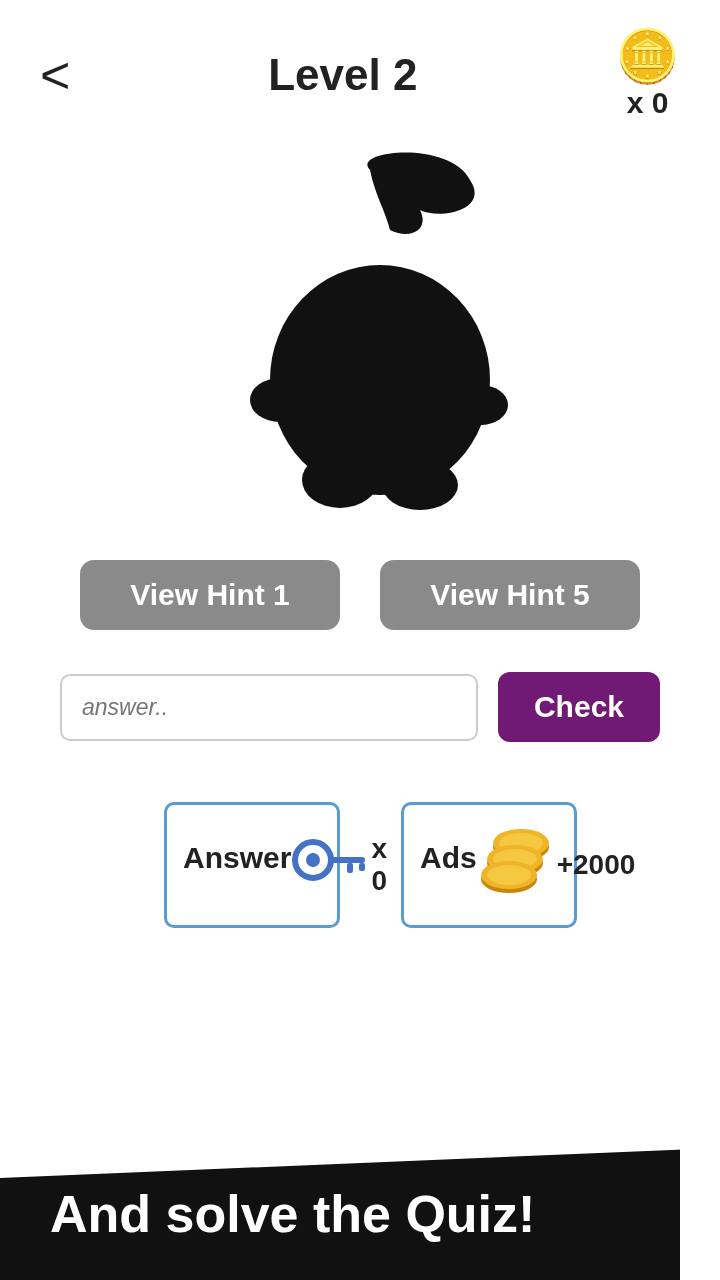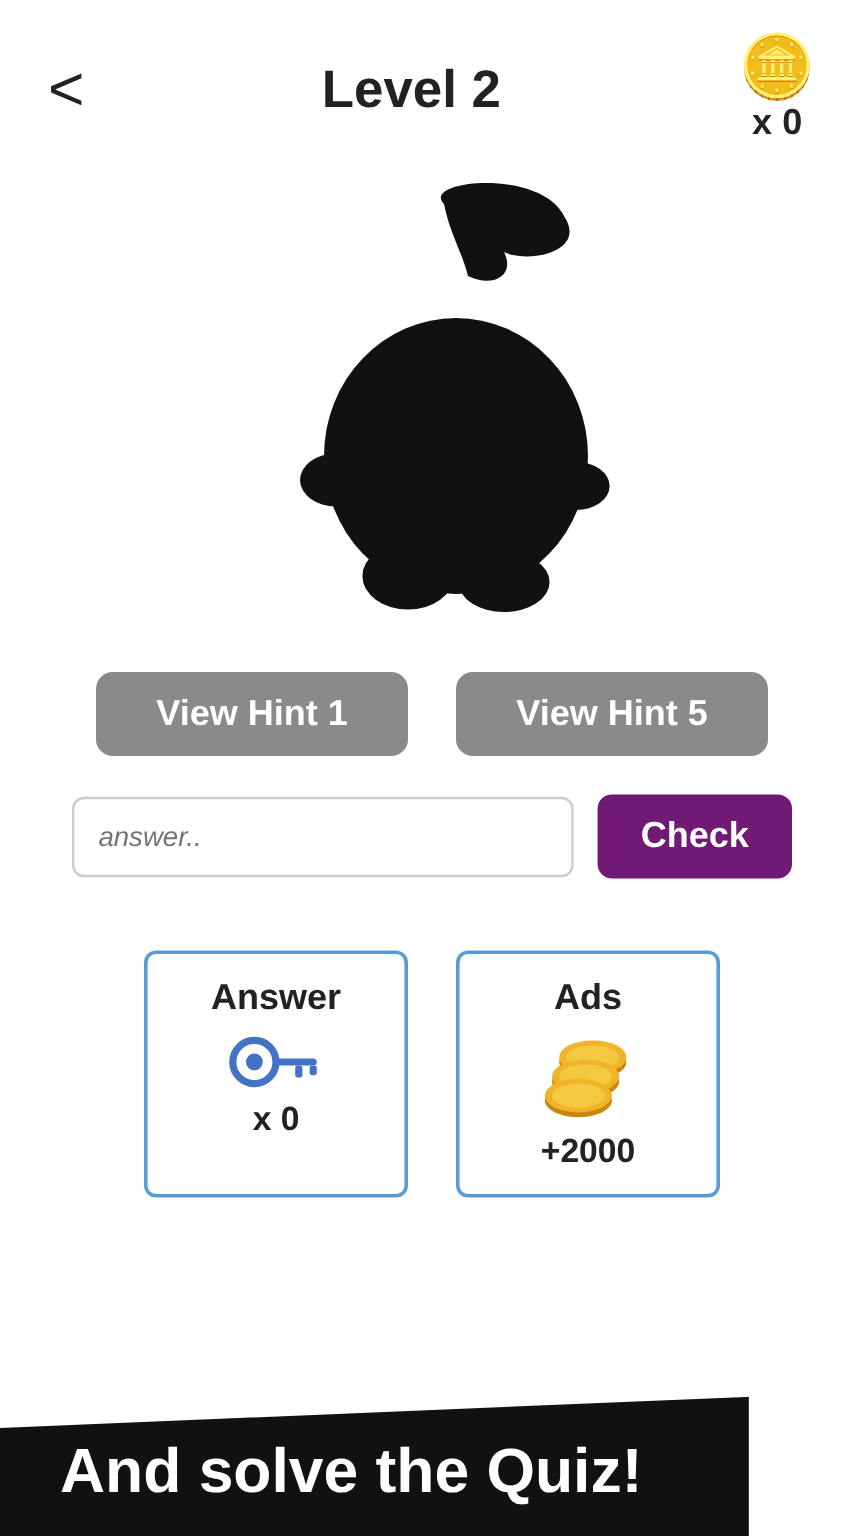--- a/index.html
+++ b/index.html
@@ -67,21 +67,21 @@
       width: 340px;
       height: 380px;
     }
 
     
     .hint-row {
       display: flex;
       justify-content: center;
       gap: 40px;
       padding: 0 60px;
-      margin-bottom: 32px;
+      margin-bottom: 42px;
     }
 
     .hint-btn {
       background: #8a8a8a;
       color: #fff;
       border: none;
       border-radius: 14px;
       font-size: 30px;
       font-weight: bold;
       padding: 18px 36px;
@@ -127,27 +127,28 @@
     .powerup-row {
       display: flex;
       justify-content: center;
       gap: 40px;
       padding: 20px 60px 30px 60px;
     }
 
     .powerup-card {
       border: 3px solid #5b9bd5;
       border-radius: 10px;
-      width: 220px;
-      display: flex;
-      flex-direction: column;
+      width: 176px;
+      display: flex;
+      flex-direction: row;
       align-items: center;
       padding: 20px 16px 20px 16px;
       cursor: pointer;
       background: #fff;
+      margin-left: 21px;
     }
 
     .powerup-label {
       font-size: 30px;
       font-weight: bold;
       color: #222;
       margin-bottom: 14px;
     }
 
     .powerup-icon-area {
@@ -168,23 +169,23 @@
     .key-svg {
       width: 80px;
       height: 44px;
     }
 
     
     .bottom-banner {
       position: absolute;
       bottom: 0;
       left: 0;
-      width: 624px;
+      width: 680px;
       background: #111;
-      padding: 36px 40px 24px 50px;
+      padding: 36px 40px 36px 50px;
       
       clip-path: polygon(0 30px, 720px 0, 720px 100%, 0 100%);
     }
 
     .bottom-text {
       font-size: 52px;
       font-weight: 900;
       color: #fff;
       white-space: nowrap;
     }

